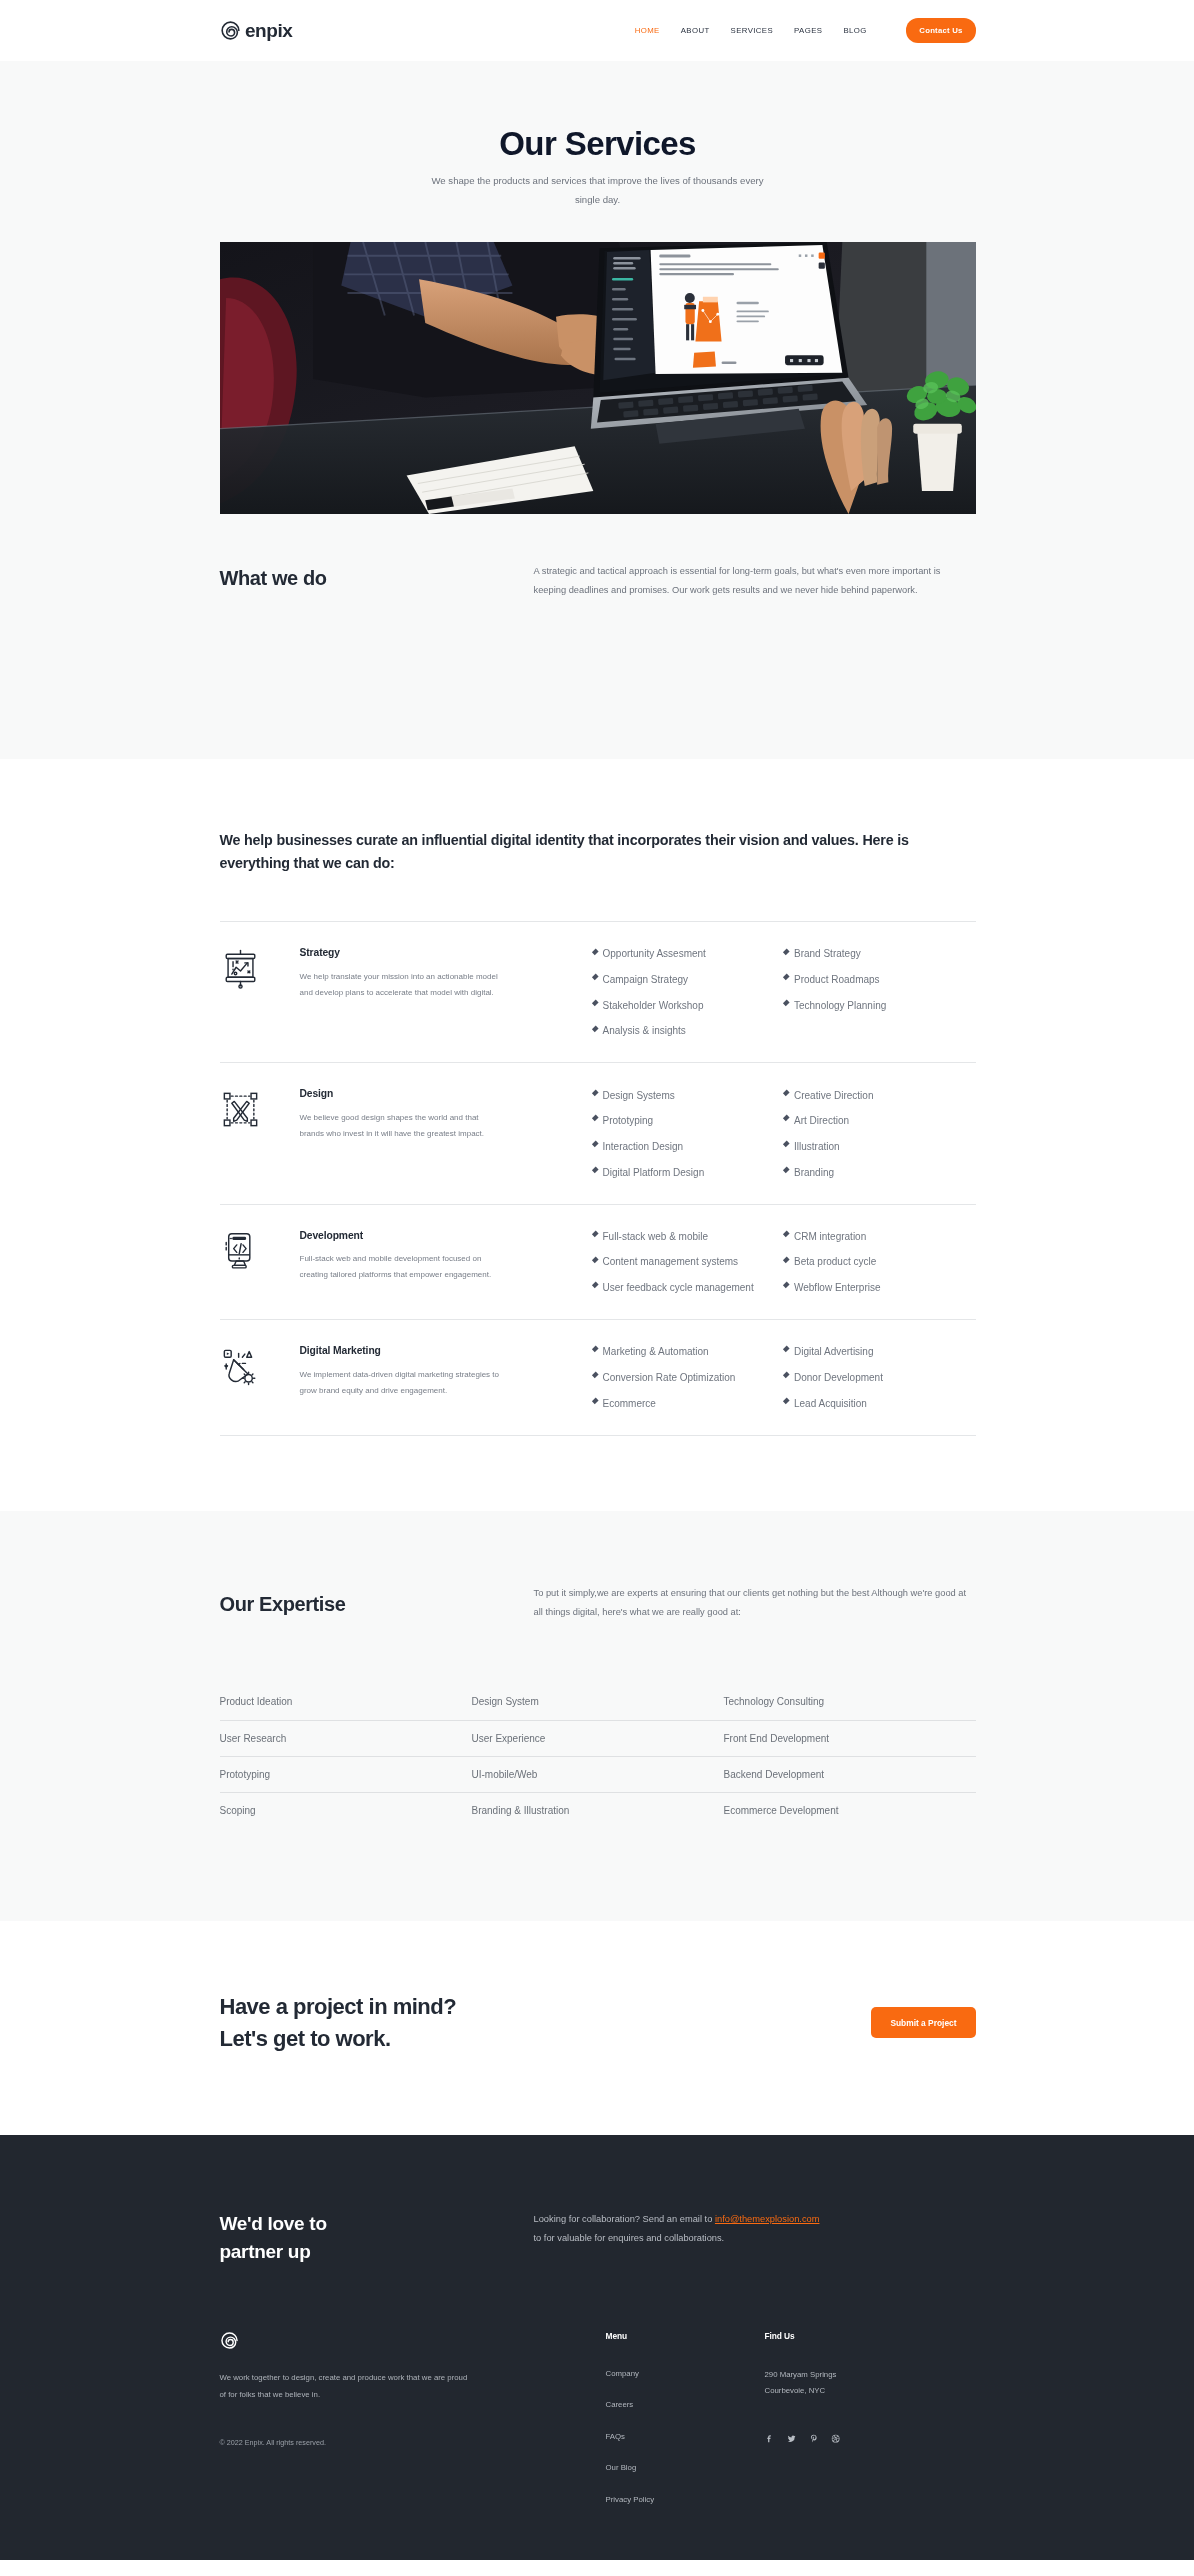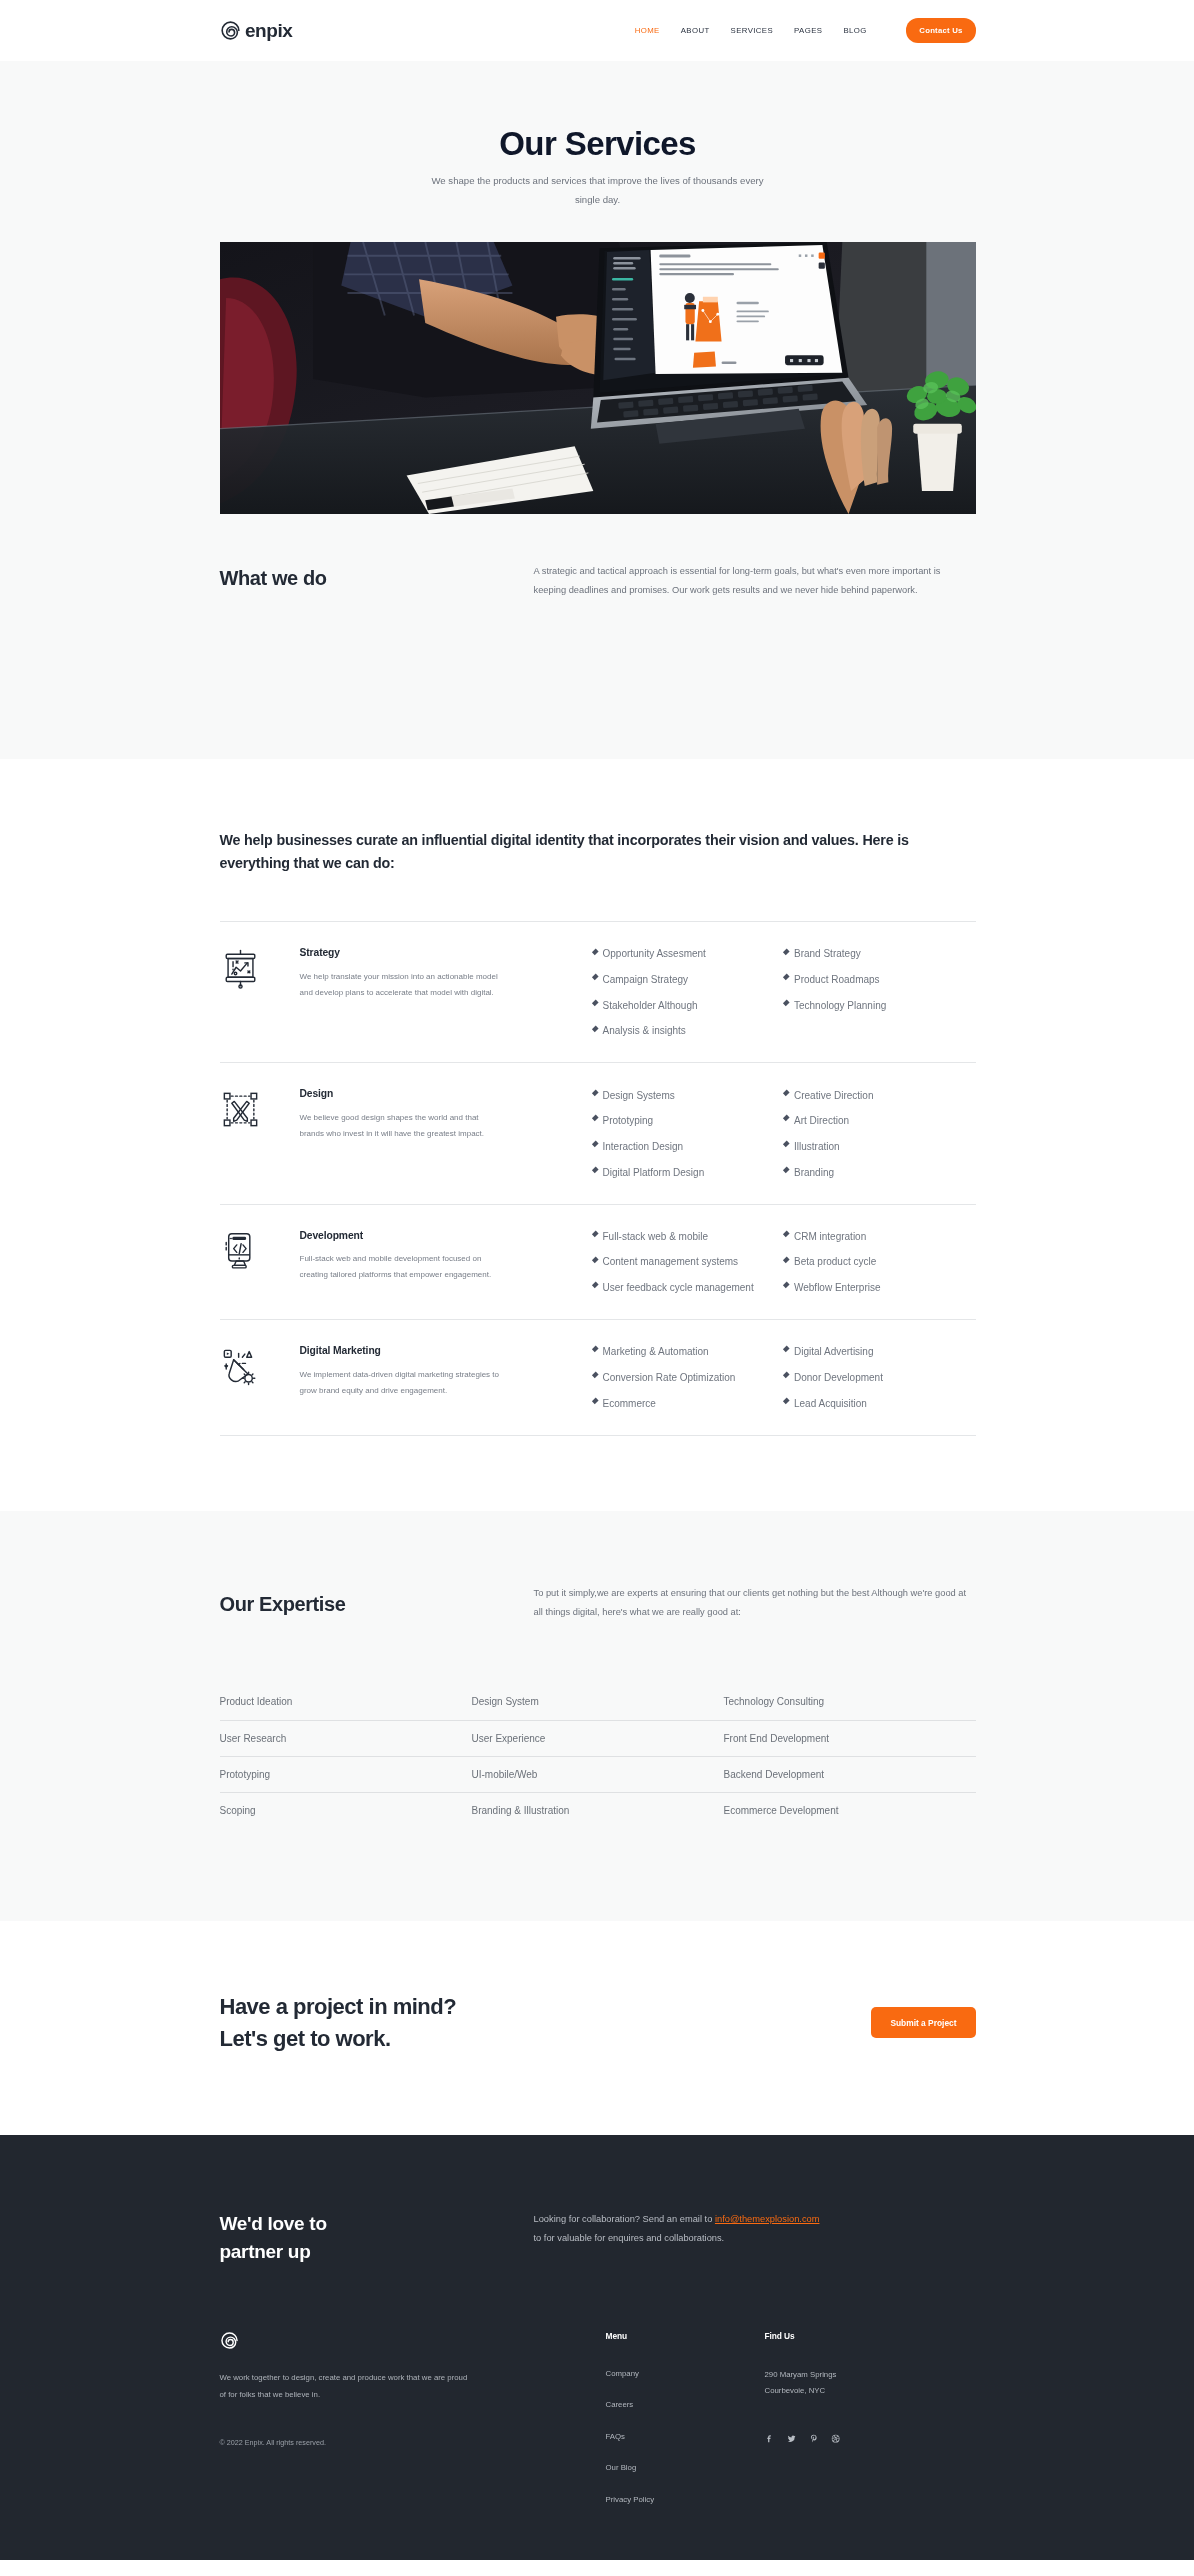--- a/index.html
+++ b/index.html
@@ -573,21 +573,21 @@
             <div class="svc-tag">
                 <span class="diamond"></span>
                 <span>Opportunity Assesment</span>
               </div>
             <div class="svc-tag">
                 <span class="diamond"></span>
                 <span>Campaign Strategy</span>
               </div>
             <div class="svc-tag">
                 <span class="diamond"></span>
-                <span>Stakeholder Although</span>
+                <span>Stakeholder Workshop</span>
               </div>
             <div class="svc-tag">
                 <span class="diamond"></span>
                 <span>Analysis &amp; insights</span>
               </div>
           </div>
           <div class="svc-col">
             <div class="svc-tag">
                 <span class="diamond"></span>
                 <span>Brand Strategy</span>

